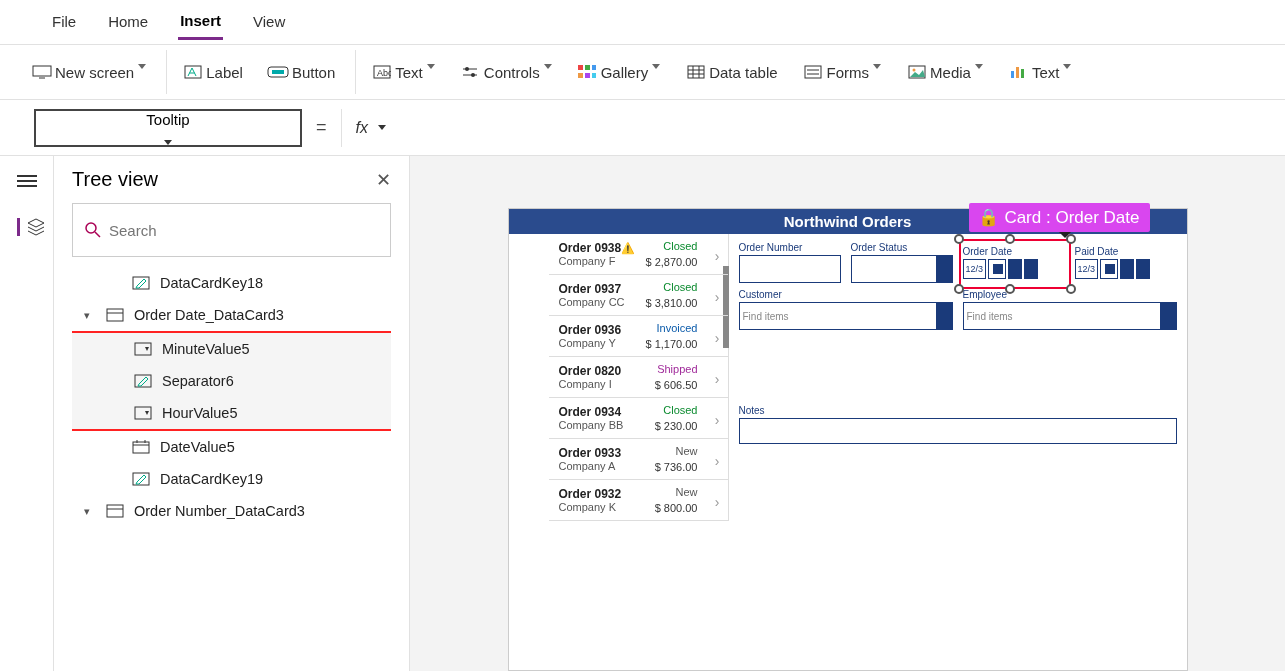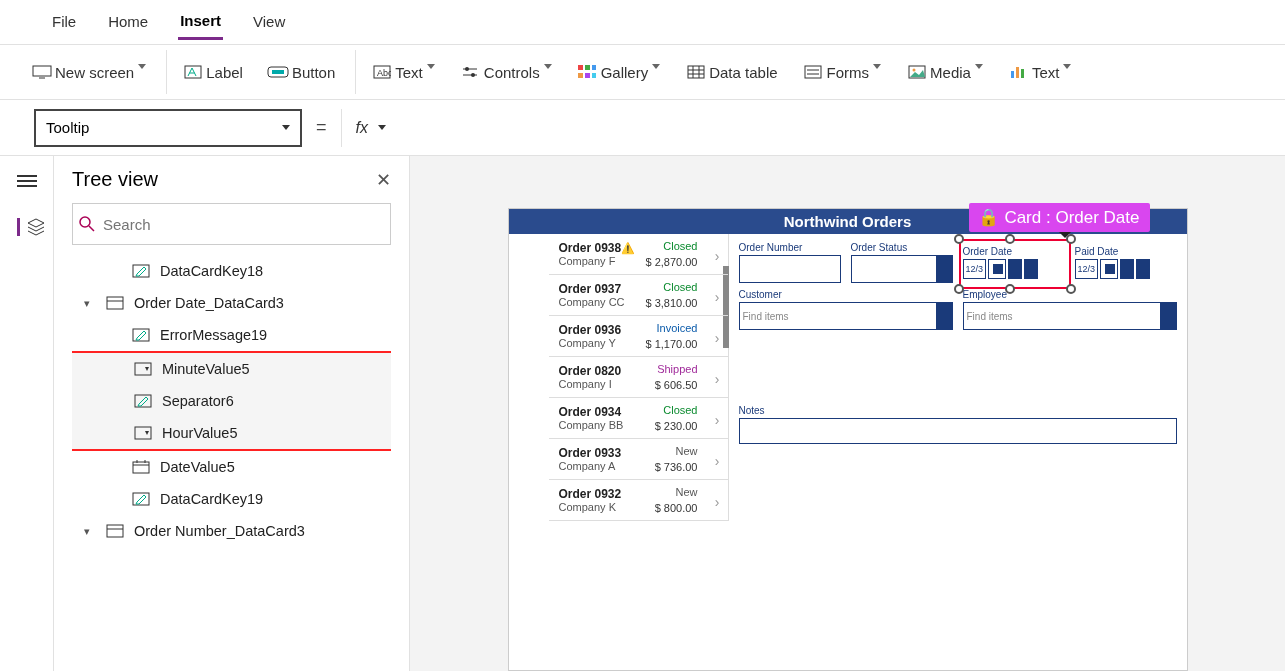--- a/index.html
+++ b/index.html
@@ -13,42 +13,42 @@
 
 .ribbon { display: flex; align-items: center; height: 56px; border-top: 1px solid #e1e1e1; border-bottom: 1px solid #e1e1e1; padding: 0 28px; gap: 0; }
 .ribbon .group { display: flex; align-items: center; gap: 22px; padding-right: 20px; }
 .ribbon .sep { width: 1px; height: 44px; background: #e1e1e1; margin: 0 12px 0 0; }
 .ribbon .btn { display: flex; align-items: flex-start; font-size: 15px; color: #333; cursor: pointer; white-space: nowrap; }
 .ribbon .btn .ico { width: 27px; height: 16px; display: inline-flex; align-items: center; justify-content: center; }
 .ribbon .chev::after { content: ""; display:inline-block; width:0;height:0;border-left:4px solid transparent;border-right:4px solid transparent;border-top:5px solid #666; margin-left:4px;}
 
 
 .formulabar { display: flex; align-items: center; height: 56px; border-bottom: 1px solid #e1e1e1; padding: 0 34px; gap: 14px; }
-.propbox { width: 268px; height: 38px; border: 2px solid #444; display: flex; align-items: center; justify-content: space-between; padding: 0 10px; font-size: 15px; }
+.propbox { width: 268px; height: 38px; border: 2px solid #444; display: flex; align-items: center; justify-content: space-between; padding: 0 10px; font-size: 15px; flex-direction: column; }
 .propbox .dd { width:0;height:0;border-left:4px solid transparent;border-right:4px solid transparent;border-top:5px solid #333;}
 .eq { font-size: 18px; color: #444; }
 .fxbox { flex: 1; height: 38px; border-left: 1px solid #e1e1e1; display: flex; align-items: center; padding: 0 14px; gap: 10px; }
 .fxbox .fx { font-style: italic; font-size: 16px; color: #333; }
 .fxbox .dd { width:0;height:0;border-left:4px solid transparent;border-right:4px solid transparent;border-top:5px solid #333;}
 
 
 .main { display: flex; height: calc(671px - 44px - 56px - 56px); }
 
 
 .sidelabels { width: 54px; display: flex; flex-direction: column; align-items: center; padding-top: 16px; gap: 28px; border-right: 1px solid #e1e1e1; }
 .hamburger { cursor:pointer; }
 .hamburger div{ width:20px;height:2px;background:#333; margin:3px 0;}
 .layers { width:20px;height:18px; position:relative; cursor:pointer;}
 
 
 .treepanel { width: 356px; border-right: 1px solid #e1e1e1; padding: 12px 18px 0 18px; position: relative; background:#fff;}
 .treehead { display:flex; align-items:center; justify-content:space-between; margin-bottom:12px;}
 .treehead h2 { font-size: 20px; font-weight: 400; }
 .treehead .close { font-size: 18px; color:#555; cursor:pointer;}
-.searchbox { height: 42px; border: 1px solid #ccc; display:flex; align-items:center; padding:0 6px; gap:8px; margin-bottom: 10px;}
+.searchbox { height: 54px; border: 1px solid #ccc; display:flex; align-items:center; padding:0 12px; gap:8px; margin-bottom: 10px;}
 .searchbox .sicon { color:#a05; }
 .searchbox input { border:none; outline:none; font-size:15px; flex:1; color:#666;}
 
 .treelist { max-height: 400px; overflow-y: auto; overflow-x: hidden; position: relative; }
 .treelist::-webkit-scrollbar { width: 10px; }
 .treelist::-webkit-scrollbar-thumb { background: #bbb; }
 .treelist::-webkit-scrollbar-track { background: #f1f1f1; }
 
 .tnode { display:flex; align-items:center; gap:10px; padding: 8px 6px; font-size:14.5px; color:#222; cursor:pointer; white-space:nowrap;}
 .tnode.l1 { padding-left: 12px; }
@@ -277,29 +277,20 @@
         <div class="tnode l1">
           <span class="expand"></span>
           <span class="ico">
             <svg width="18" height="14">
               <rect x="1" y="1" width="16" height="12" fill="none" stroke="#333"></rect>
               <line x1="1" y1="5" x2="17" y2="5" stroke="#333"></line>
             </svg>
           </span>
           <span>Order Date_DataCard3</span>
         </div>
-        <div class="tnode l2">
-          <span class="ico">
-            <svg width="18" height="14">
-              <rect x="1" y="1" width="16" height="12" fill="none" stroke="#333"></rect>
-              <path d="M5 10 L12 3 L14 5 L7 12 L4 12 Z" fill="none" stroke="#0a8"></path>
-            </svg>
-          </span>
-          <span>ErrorMessage19</span>
-        </div>
         <div class="redbox-area">
           <div class="tnode l2">
             <span class="ico">
               <svg width="18" height="14">
                 <rect x="1" y="1" width="16" height="12" fill="none" stroke="#333"></rect>
                 <path d="M11 5 L15 5 L13 9 Z" fill="#333"></path>
               </svg>
             </span>
             <span>MinuteValue5</span>
           </div>

